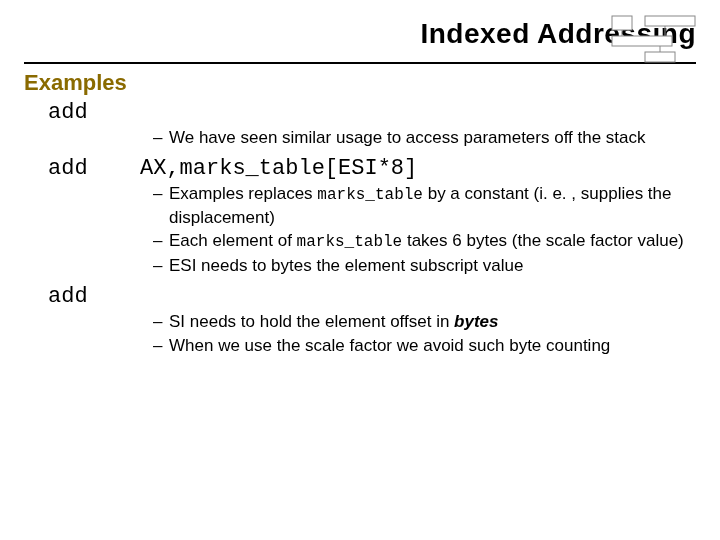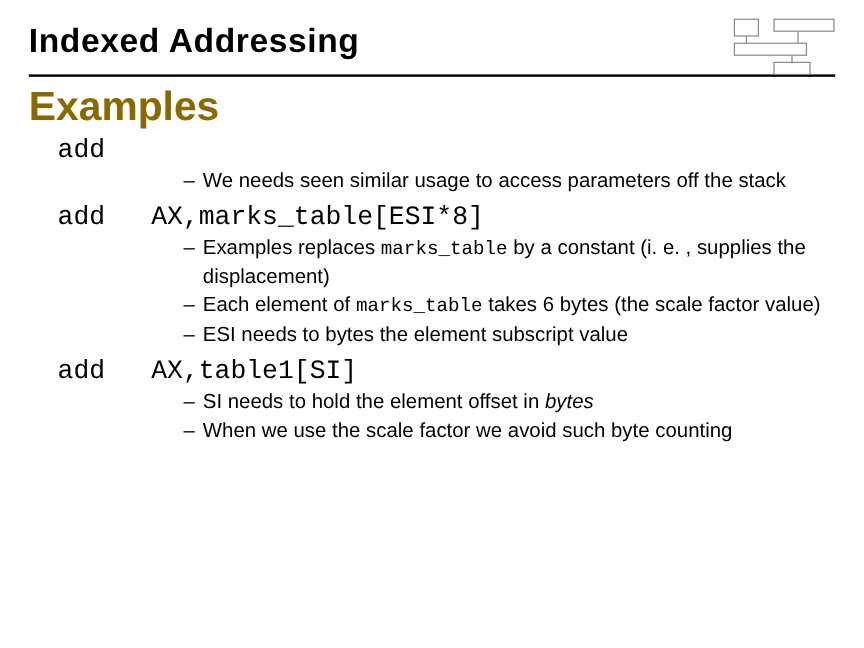--- a/index.html
+++ b/index.html
@@ -13,44 +13,45 @@
     overflow: hidden;
   }
   .slide {
     position: relative;
     width: 720px;
     height: 540px;
     box-sizing: border-box;
   }
   .title-wrap {
     padding: 18px 24px 6px 24px;
+    text-align: right;
   }
   .title {
     font-size: 28px;
     font-weight: bold;
     letter-spacing: 0.5px;
   }
   .title-rule {
     border: none;
     border-top: 2px solid #000;
     margin: 6px 24px 6px 24px;
   }
   .subhead {
     padding: 0 24px 2px 24px;
-    font-size: 34px;
+    font-size: 22px;
     font-weight: bold;
     color: #8a6a00;
   }
   .content {
     padding: 0 28px 0 48px;
   }
   .codeline {
     display: flex;
     align-items: baseline;
-    gap: 18px;
+    gap: 32px;
     margin: 2px 0 2px 0;
   }
   .mono {
     font-family: "Courier New", monospace;
     font-size: 22px;
   }
   .opcode {
     width: 60px;
   }
   .bullets {
@@ -69,20 +70,21 @@
     position: absolute;
     left: 0;
     top: 0;
   }
   .bullets .b .mono-inline {
     font-family: "Courier New", monospace;
     font-size: 16px;
   }
   .bullets .b .ital {
     font-style: italic;
+    font-weight: bold;
   }
   .diagram {
     position: absolute;
     top: 14px;
     right: 20px;
     width: 90px;
     height: 52px;
   }
 </style>
 </head>
@@ -108,40 +110,39 @@
   <hr class="title-rule">
 
   <div class="subhead">Examples</div>
 
   <div class="content">
 
     <div class="codeline">
       <span class="mono opcode">add</span>
     </div>
     <div class="bullets">
-      <div class="b">We needs seen similar usage to access parameters off the stack</div>
+      <div class="b">We have seen similar usage to access parameters off the stack</div>
     </div>
 
     <div class="codeline">
       <span class="mono opcode">add</span>
       <span class="mono">AX,marks_table[ESI*8]</span>
     </div>
     <div class="bullets">
       <div class="b">
         <span>Examples replaces </span><span class="mono-inline">marks_table</span><span> by a constant (i. e. , supplies the displacement)</span>
       </div>
       <div class="b">
         <span>Each element of </span><span class="mono-inline">marks_table</span><span> takes 6 bytes (the scale factor value)</span>
       </div>
       <div class="b">ESI needs to bytes the element subscript value</div>
     </div>
 
     <div class="codeline">
       <span class="mono opcode">add</span>
-      <span class="mono">AX,table1[SI]</span>
     </div>
     <div class="bullets">
       <div class="b">
         <span>SI needs to hold the element offset in </span><span class="ital">bytes</span><span></span>
       </div>
       <div class="b">When we use the scale factor we avoid such byte counting</div>
     </div>
 
   </div>
 </div>

